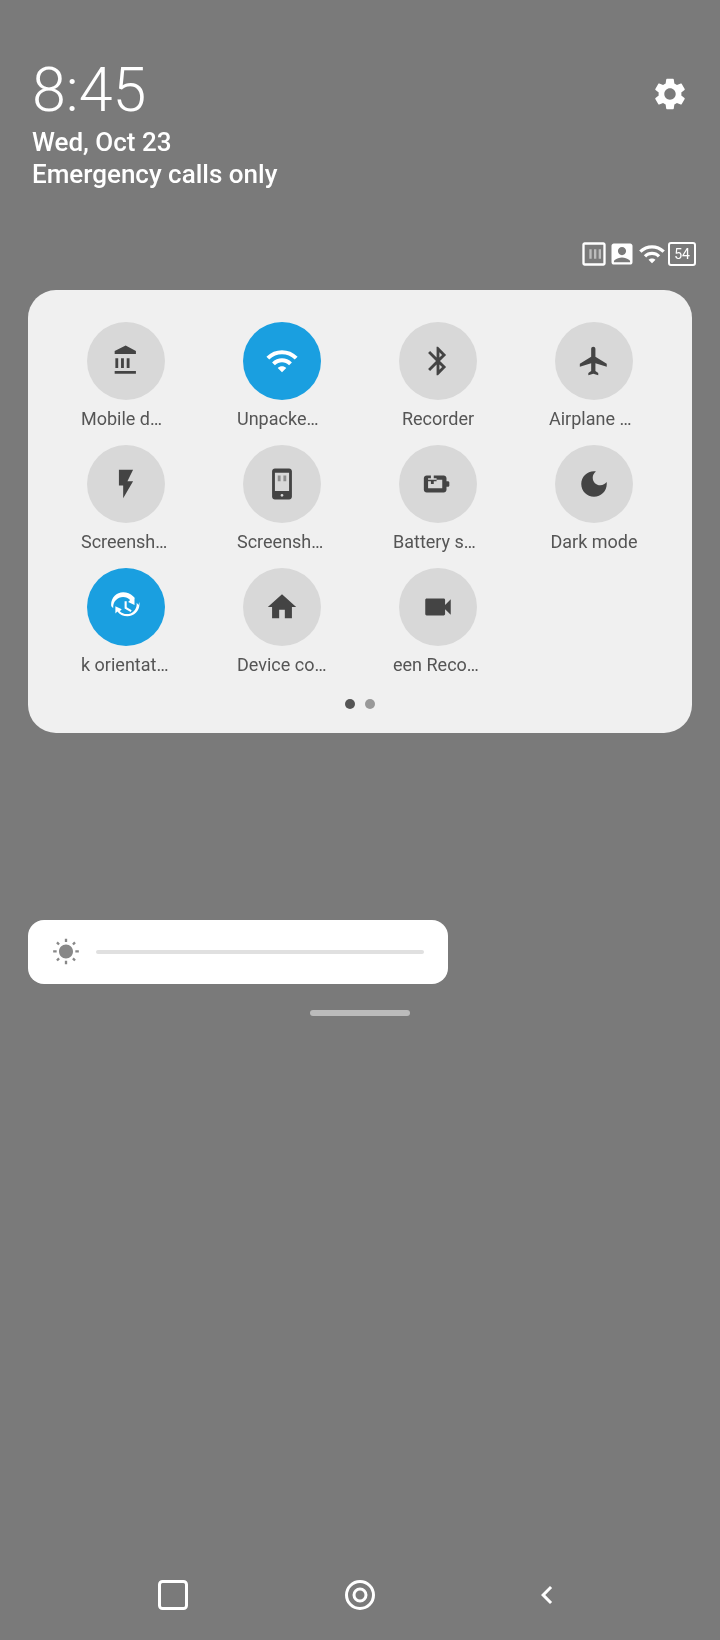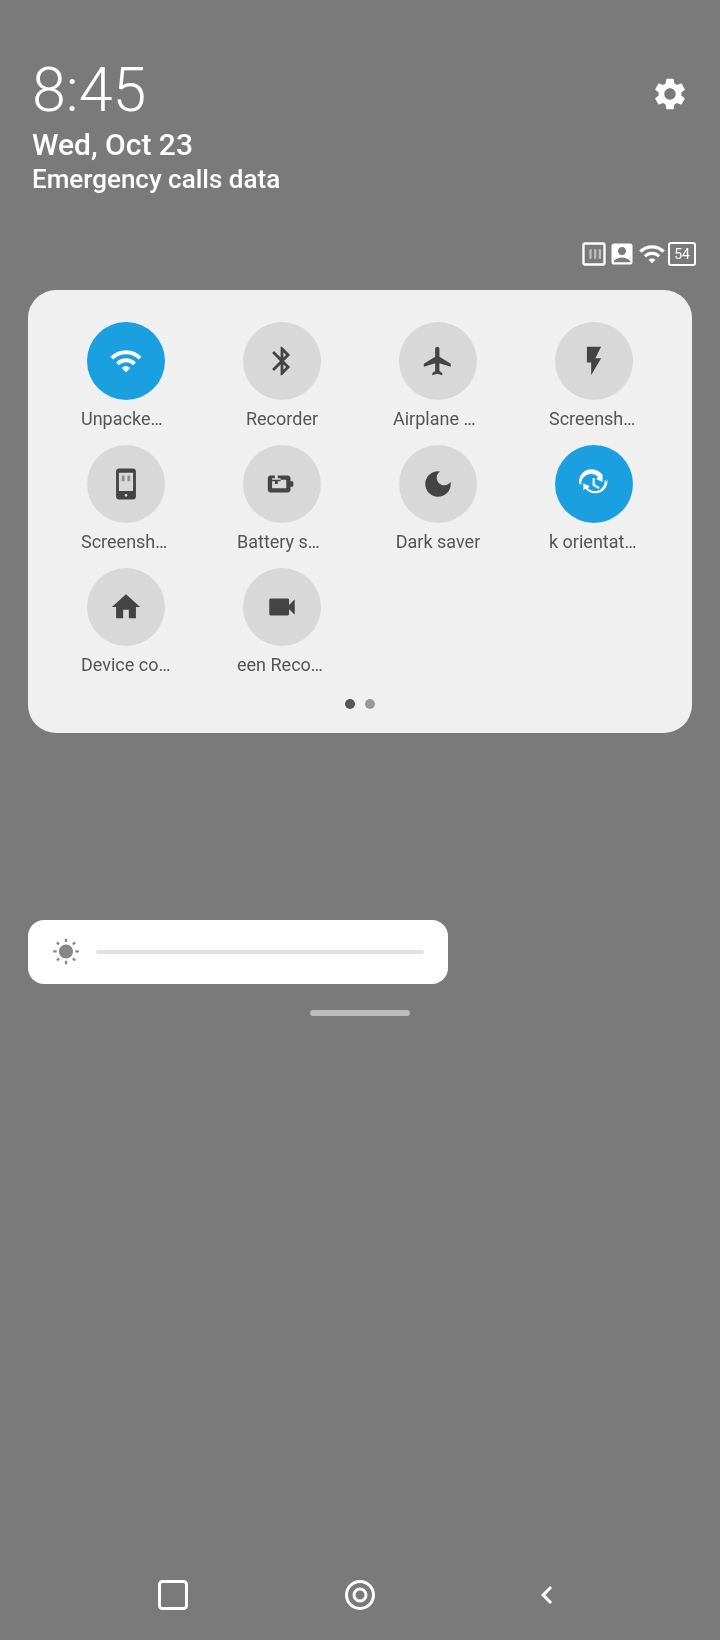--- a/index.html
+++ b/index.html
@@ -21,21 +21,21 @@
     }
 
     .clock-time {
       font-size: 61px;
       font-weight: 300;
       color: white;
       line-height: 1;
     }
 
     .clock-date {
-      font-size: 30px;
+      font-size: 26px;
       color: white;
       font-weight: 500;
       margin-top: 6px;
     }
 
     .clock-status {
       font-size: 26px;
       color: white;
       font-weight: 500;
       margin-top: 2px;
@@ -222,21 +222,21 @@
       display: block;
     }
 
   </style>
 </head>
 <body>
 
 <div class="clock-area">
   <div class="clock-time">8:45</div>
   <div class="clock-date">Wed, Oct 23</div>
-  <div class="clock-status">Emergency calls data</div>
+  <div class="clock-status">Emergency calls only</div>
 </div>
 
 <div class="settings-icon">
   <svg width="38" height="38" viewBox="0 0 24 24" fill="white">
     <path d="M19.14 12.94c.04-.3.06-.61.06-.94s-.02-.64-.07-.94l2.03-1.58c.18-.14.23-.41.12-.61l-1.92-3.32c-.12-.22-.37-.29-.59-.22l-2.39.96c-.5-.38-1.03-.7-1.62-.94l-.36-2.54c-.04-.24-.24-.41-.48-.41h-3.84c-.24 0-.43.17-.47.41l-.36 2.54c-.59.24-1.13.57-1.62.94l-2.39-.96c-.22-.08-.47 0-.59.22L2.74 8.87c-.12.21-.08.47.12.61l2.03 1.58c-.05.3-.09.63-.09.94s.02.64.07.94l-2.03 1.58c-.18.14-.23.41-.12.61l1.92 3.32c.12.22.37.29.59.22l2.39-.96c.5.38 1.03.7 1.62.94l.36 2.54c.05.24.24.41.48.41h3.84c.24 0 .44-.17.47-.41l.36-2.54c.59-.24 1.13-.56 1.62-.94l2.39.96c.22.08.47 0 .59-.22l1.92-3.32c.12-.22.07-.47-.12-.61l-2.01-1.58zM12 15.6c-1.98 0-3.6-1.62-3.6-3.6s1.62-3.6 3.6-3.6 3.6 1.62 3.6 3.6-1.62 3.6-3.6 3.6z"></path>
   </svg>
 </div>
 
 <div class="status-icons">
   <div class="status-icon-item">
@@ -256,20 +256,28 @@
     </svg>
   </div>
   <div class="battery-icon">
     <span>54</span>
   </div>
 </div>
 
 <div class="quick-settings-panel">
   <div class="tiles-grid" id="tiles-container">
 
+  <div class="tile">
+        <div class="tile-circle">
+          <svg width="34" height="34" viewBox="0 0 24 24" fill="currentColor">
+            <path d="M6.5 10h-2v7h2v-7zm4 0h-2v7h2v-7zm8.5 9H4v2h15v-2zm-4.5-9h-2v7h2v-7zM11.75 1L4 5v2h15V5l-7.25-4z"></path>
+          </svg>
+        </div>
+        <div class="tile-label">Mobile data</div>
+      </div>
       <div class="tile">
         <div class="tile-circle active">
           <svg width="34" height="34" viewBox="0 0 24 24" fill="currentColor">
             <path d="M1 9l2 2c4.97-4.97 13.03-4.97 18 0l2-2C16.93 2.93 7.08 2.93 1 9zm8 8l3 3 3-3c-1.65-1.66-4.34-1.66-6 0zm-4-4l2 2c2.76-2.76 7.24-2.76 10 0l2-2C15.14 9.14 8.87 9.14 5 13z"></path>
           </svg>
         </div>
         <div class="tile-label">Unpacked24</div>
       </div>
       <div class="tile">
         <div class="tile-circle">
@@ -311,21 +319,21 @@
           </svg>
         </div>
         <div class="tile-label">Battery saver</div>
       </div>
       <div class="tile">
         <div class="tile-circle">
           <svg width="34" height="34" viewBox="0 0 24 24" fill="currentColor">
             <path d="M12 3c-4.97 0-9 4.03-9 9s4.03 9 9 9 9-4.03 9-9c0-.46-.04-.92-.1-1.36-.98 1.37-2.58 2.26-4.4 2.26-2.98 0-5.4-2.42-5.4-5.4 0-1.81.89-3.42 2.26-4.4-.44-.06-.9-.1-1.36-.1z"></path>
           </svg>
         </div>
-        <div class="tile-label">Dark saver</div>
+        <div class="tile-label">Dark mode</div>
       </div>
       <div class="tile">
         <div class="tile-circle active">
           <svg width="34" height="34" viewBox="0 0 24 24" fill="currentColor">
             <path d="M18.41 5.8L17 4.4C15.16 2.56 12.71 1.5 10 1.5 5.37 1.5 1.5 5.37 1.5 10c0 .5.05 1 .12 1.48L3 12.97c-.03-.32-.05-.64-.05-.97 0-3.87 3.13-7 7-7 1.93 0 3.68.79 4.95 2.05l-1.41 1.41L18 10.5v-5l-.59.3zM20.88 10.52L19.5 9.03c.03.32.05.64.05.97 0 3.87-3.13 7-7 7-1.93 0-3.68-.79-4.95-2.05l1.41-1.41L4.5 11.5v5l1.41-1.41C7.84 17.44 10.29 18.5 13 18.5c4.63 0 8.5-3.87 8.5-8.5 0-.5-.05-1-.12-1.48zM11 8v5l4.28 2.54.72-1.21-3.5-2.08V8H11z"></path>
           </svg>
         </div>
         <div class="tile-label">k orientation</div>
       </div>
       <div class="tile">

